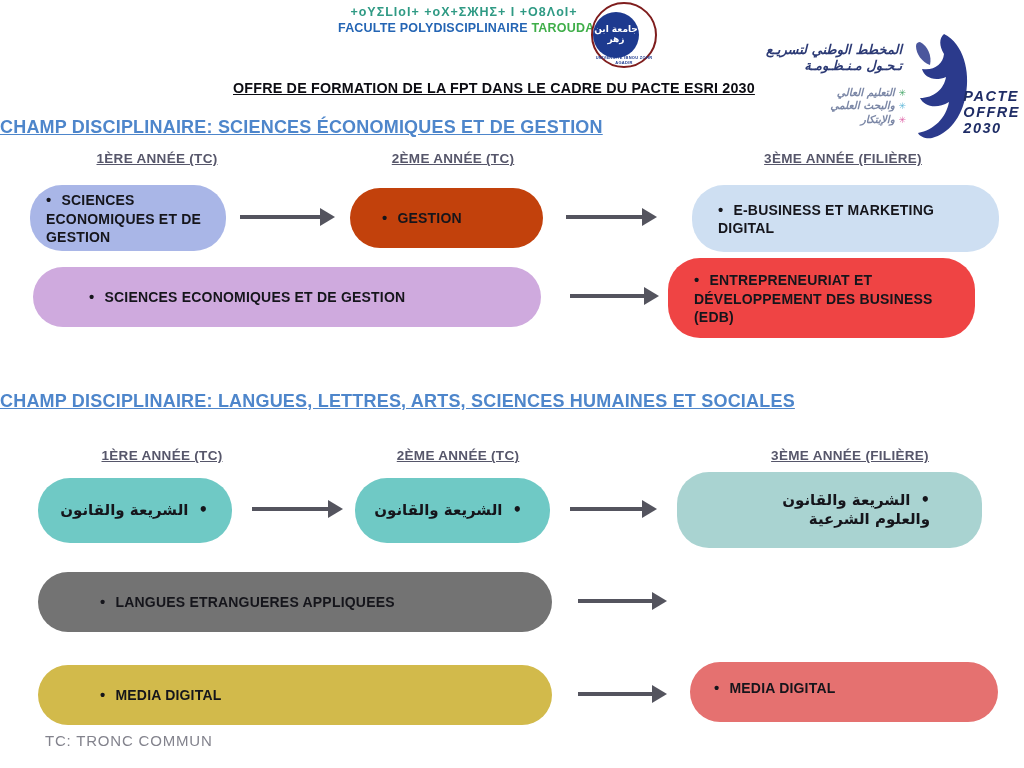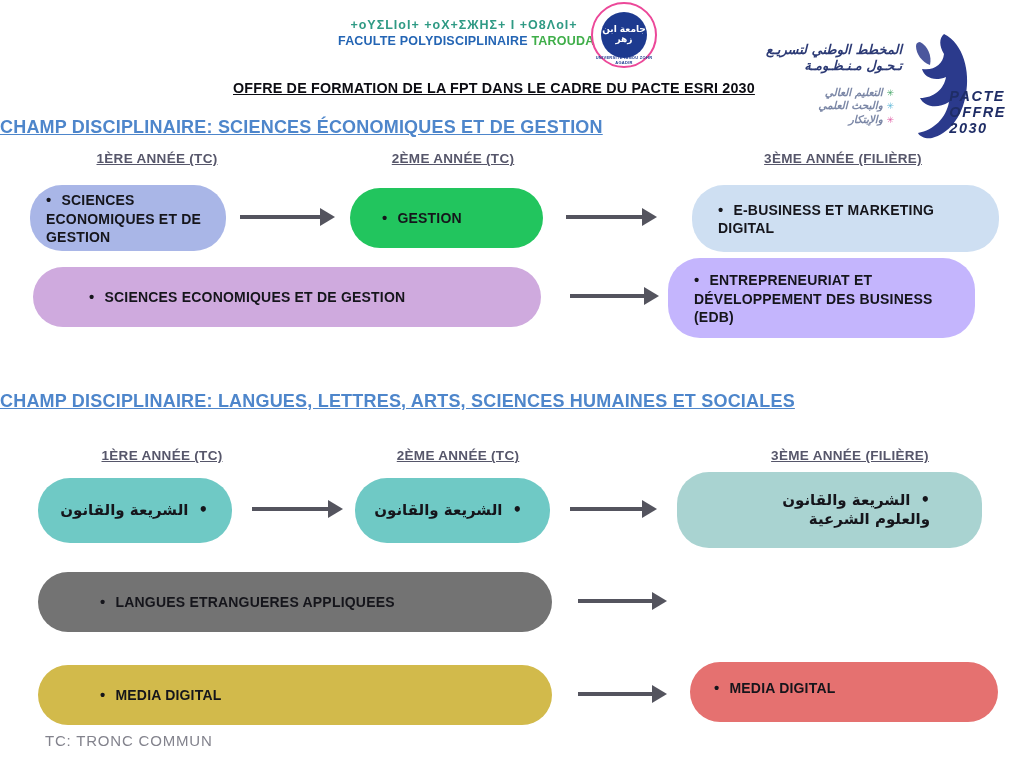--- a/index.html
+++ b/index.html
@@ -3,40 +3,40 @@
 <meta charset="utf-8">
 <style>
   * { margin:0; padding:0; box-sizing:border-box; }
   body { background:#e8e8e8; font-family:"Liberation Sans","DejaVu Sans",sans-serif; }
   .canvas { position:relative; width:1024px; height:768px; background:#ffffff; overflow:hidden; margin:0 auto; }
 
   
   .faculty-block { position:absolute; left:338px; top:5px; width:252px; text-align:center; }
   .fac-arabic { font-family:"DejaVu Sans",sans-serif; font-weight:bold; font-size:16px; color:#2465b4; direction:rtl; line-height:1.3; }
   .fac-arabic .green { color:#3fae49; }
-  .fac-tifinagh { font-weight:bold; font-size:12.5px; letter-spacing:1px; color:#2f9a84; margin-top:13px; white-space:nowrap; }
+  .fac-tifinagh { font-weight:bold; font-size:12.5px; letter-spacing:1px; color:#2f9a84; margin-top:0; white-space:nowrap; }
   .fac-latin { font-weight:bold; font-size:12.5px; color:#2465b4; margin-top:2px; letter-spacing:.2px; white-space:nowrap; }
   .fac-latin .green { color:#3fae49; }
 
   
   .seal { position:absolute; left:591px; top:2px; width:66px; height:66px; border-radius:50%;
-          border:2px solid #ec4899; background:#fff; display:flex; align-items:center; justify-content:center; }
+          border:2px solid #7f1d1d; background:#fff; display:flex; align-items:center; }
   .seal-inner { width:46px; height:46px; border-radius:50%; background:#1d3a8f; display:flex; align-items:center; justify-content:center; }
   .seal-arabic { font-family:"DejaVu Sans",sans-serif; color:#fff; font-size:9px; font-weight:bold; text-align:center; line-height:1.1; direction:rtl; }
   .seal-rim { position:absolute; bottom:1px; left:0; width:100%; text-align:center; font-size:4px; color:#1d3a8f; font-weight:bold; letter-spacing:.3px; }
 
   
   .pacte { position:absolute; left:770px; top:38px; width:252px; height:100px;font-style:italic; }
   .pacte-ar { position:absolute; top:4px; right:120px; text-align:right; font-family:"DejaVu Sans",sans-serif;
               font-weight:bold; color:#2c3a75; font-size:13px; line-height:1.25; direction:rtl; white-space:nowrap; }
-  .pacte-items { position:absolute; top:48px; right:124px; text-align:right; direction:rtl; }
+  .pacte-items { position:absolute; top:48px; right:112px; text-align:right; direction:rtl; }
   .p-item { font-family:"DejaVu Sans",sans-serif; font-size:10.5px; font-weight:bold; color:#7b87a6; line-height:1.25; white-space:nowrap; }
   .p-item .flower { font-size:9px; margin-right:4px; }
   .pacte-swirl { position:absolute; right:52px; top:-6px; }
-  .pacte-badge { position:absolute; right:16px; top:50px; font-weight:bold; color:#1f2d66; font-size:14.5px;
+  .pacte-badge { position:absolute; right:2px; top:50px; font-weight:bold; color:#1f2d66; font-size:14.5px;
                  line-height:1.12; letter-spacing:1.5px; text-align:left; white-space:nowrap; }
 
   
   .main-title { position:absolute; left:233px; top:80px; width:544px; height:22px; overflow:hidden;
                 white-space:nowrap; font-weight:bold; font-size:14.3px; color:#0c0c12;
                 text-decoration:underline; letter-spacing:.2px; }
   .section-heading { position:absolute; left:0; width:1024px; text-align:left; font-weight:bold;
                      font-size:18px; color:#4e86cb; text-decoration:underline; letter-spacing:.2px; }
   .sh1 { top:117px; } .sh2 { top:391px; }
   .col-header { position:absolute; transform:translateX(-50%); font-weight:bold; font-size:13.5px;
@@ -113,33 +113,33 @@
   <div class="section-heading sh1">CHAMP DISCIPLINAIRE: SCIENCES ÉCONOMIQUES ET DE GESTION</div>
 
   <span class="col-header" style="left:157px; top:151px;">1ÈRE ANNÉE (TC)</span>
   <span class="col-header" style="left:453px; top:151px;">2ÈME ANNÉE (TC)</span>
   <span class="col-header" style="left:843px; top:151px;">3ÈME ANNÉE (FILIÈRE)</span>
 
   <div class="box" style="left: 30px; top: 185px; width: 196px; height: 66px; padding-left: 16px; background: rgb(169, 182, 231);">
     <span class="txt b" style="width:170px;">SCIENCES ECONOMIQUES ET DE GESTION</span>
   </div>
   <div class="arrow" style="left:240px; top:215px; width:82px;"></div>
-  <div class="box" style="left: 350px; top: 188px; width: 193px; height: 60px; padding-left: 32px; background: #22c55e;">
+  <div class="box" style="left: 350px; top: 188px; width: 193px; height: 60px; padding-left: 32px; background: #c2410c;">
     <span class="txt b">GESTION</span>
   </div>
   <div class="arrow" style="left:566px; top:215px; width:78px;"></div>
   <div class="box" style="left: 692px; top: 185px; width: 307px; height: 67px; padding-left: 26px; background: rgb(206, 223, 242);">
     <span class="txt b" style="width:250px;">E-BUSINESS ET MARKETING DIGITAL</span>
   </div>
 
   <div class="box" style="left: 33px; top: 267px; width: 508px; height: 60px; padding-left: 56px; background: rgb(207, 170, 222);">
     <span class="txt b">SCIENCES ECONOMIQUES ET DE GESTION</span>
   </div>
   <div class="arrow" style="left:570px; top:294px; width:76px;"></div>
-  <div class="box" style="left: 668px; top: 258px; width: 307px; height: 80px; padding-left: 26px; background: #c4b5fd;">
+  <div class="box" style="left: 668px; top: 258px; width: 307px; height: 80px; padding-left: 26px; background: #ef4444;">
     <span class="txt b" style="width:262px;">ENTREPRENEURIAT ET DÉVELOPPEMENT DES BUSINESS (EDB)</span>
   </div>
 
   <div class="section-heading sh2">CHAMP DISCIPLINAIRE: LANGUES, LETTRES, ARTS, SCIENCES HUMAINES ET SOCIALES</div>
 
   <span class="col-header" style="left:162px; top:448px;">1ÈRE ANNÉE (TC)</span>
   <span class="col-header" style="left:458px; top:448px;">2ÈME ANNÉE (TC)</span>
   <span class="col-header" style="left:850px; top:448px;">3ÈME ANNÉE (FILIÈRE)</span>
 
   <div class="box rtl" style="left: 38px; top: 478px; width: 194px; height: 65px; padding-right: 24px; background: rgb(111, 201, 197);">

